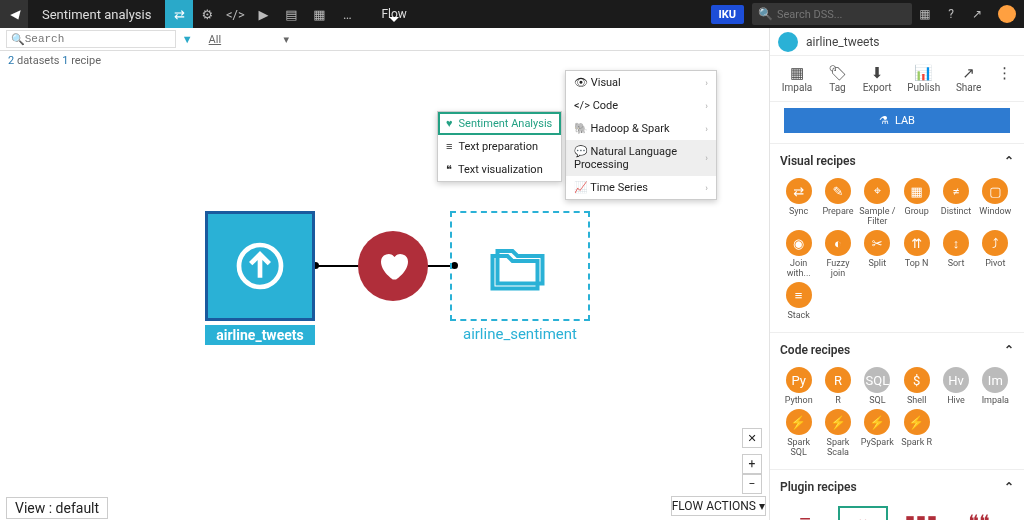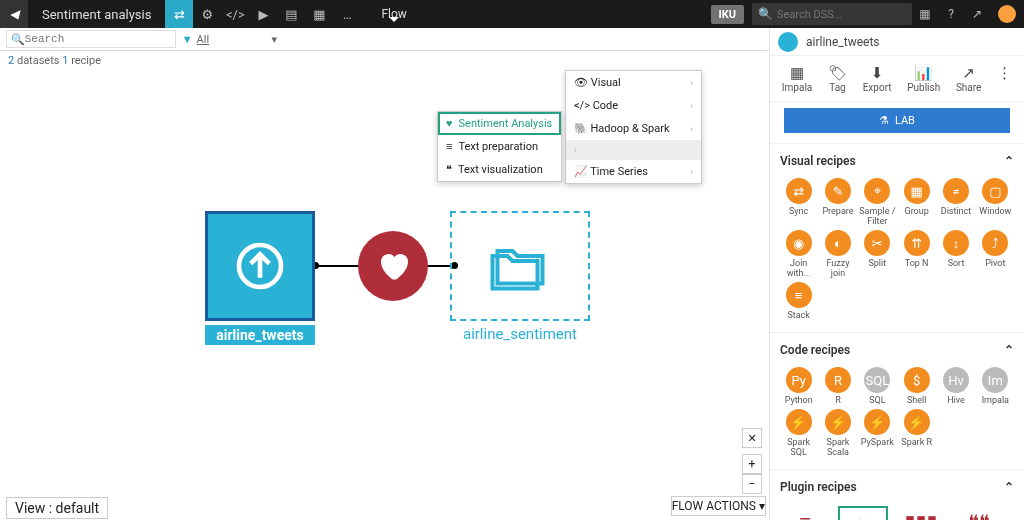--- a/index.html
+++ b/index.html
@@ -5,50 +5,50 @@
   * { box-sizing: border-box; margin:0; padding:0; font-family: -apple-system, BlinkMacSystemFont, "Segoe UI", Roboto, sans-serif; }
   body { width:1024px; height:520px; overflow:hidden; background:#fff; font-size:12px; color:#222; }
   .topbar { height:28px; background:#1b1b1b; display:flex; align-items:center; color:#ddd; }
   .topbar .logo { width:28px; height:28px; background:#333; display:flex; align-items:center; justify-content:center; color:#fff; font-style:italic; }
   .topbar .proj { padding:0 14px; font-size:13px; }
   .topbar .iconbtn { width:28px; height:28px; display:flex; align-items:center; justify-content:center; color:#bbb; font-size:13px; cursor:pointer; }
   .topbar .iconbtn.active { background:#2aa9c9; color:#fff; }
   .topbar .flowlbl { margin-left:20px; font-size:12px; position:relative; }
   .topbar .flowlbl:after { content:""; position:absolute; left:50%; bottom:-6px; transform:translateX(-50%); border:5px solid transparent; border-top-color:#fff; }
   .topbar .spacer { flex:1; }
-  .topbar .iku { background:#737373; color:#fff; font-weight:bold; padding:3px 8px; font-size:11px; border-radius:2px; margin-right:8px; }
+  .topbar .iku { background:#1d4ed8; color:#fff; font-weight:bold; padding:3px 8px; font-size:11px; border-radius:2px; margin-right:8px; }
   .topbar .search { background:#363636; display:flex; align-items:center; height:22px; width:160px; border-radius:2px; padding:0 6px; color:#999; }
   .topbar .search input { background:transparent; border:none; outline:none; color:#ddd; font-size:11px; flex:1; margin-left:4px; }
   .topbar .rbtn { width:26px; height:28px; display:flex; align-items:center; justify-content:center; color:#bbb; cursor:pointer; }
   .topbar .avatar { width:18px; height:18px; border-radius:50%; background:#ffa040; margin:0 8px; }
   .secbar { height:23px; border-bottom:1px solid #ddd; display:flex; align-items:center; padding:0 6px; font-size:11px; color:#666; }
   .secbar .sbox { flex:0 0 150px; display:flex; align-items:center; border:1px solid #ddd; height:18px; padding:0 4px; }
   .secbar .sbox input { border:none; outline:none; flex:1; font-size:11px;font-family:Liberation Mono, monospace; }
   .secbar .filter { margin-left:6px; color:#2aa9c9; }
-  .secbar .allsel { margin-left:4px; width:75px;text-decoration:underline; }
+  .secbar .allsel { margin-left:16px; width:75px;text-decoration:underline; }
   .secbar .actions { margin-left:auto; display:flex; gap:4px; }
   .secbar .pill { border:1px solid #ccc; padding:1px 6px; font-size:10px; cursor:pointer; color:#555; }
   .crumb { position:absolute; left:8px; top:54px; font-size:11px; color:#666; }
   .crumb a { color:#2a7ab0; text-decoration:none; }
   .main { position:absolute; top:51px; left:0; right:255px; bottom:0; }
   .ds-in { position:absolute; left:205px; top:160px; width:110px; }
   .ds-in .sq { width:110px; height:110px; background:#2ab1d6; border:3px solid #1a5a9e; display:flex; align-items:center; justify-content:center; }
   .ds-in .lbl { margin-top:4px; text-align:center; background:#2ab1d6; color:#fff; font-weight:bold; font-size:14px; padding:2px 4px; }
   .recipe { position:absolute; left:358px; top:180px; width:70px; height:70px; border-radius:50%; background:#b02e3a; display:flex; align-items:center; justify-content:center; }
   .recipe svg { width:36px; height:36px; fill:#fff; }
   .ds-out { position:absolute; left:450px; top:160px; width:140px; }
   .ds-out .sq { width:140px; height:110px; border:2px dashed #2ab1d6; display:flex; align-items:center; justify-content:center; color:#2ab1d6; }
   .ds-out .lbl { margin-top:4px; text-align:center; color:#2ab1d6; font-size:15px; }
   .edge { position:absolute; left:315px; top:214px; height:2px; width:140px; background:#000; }
   .edge:before, .edge:after { content:""; position:absolute; width:7px; height:7px; background:#000; border-radius:50%; top:-3px; }
   .edge:before { left:-3px; } .edge:after { right:-3px; }
   .submenu { position:absolute; left:437px; top:60px; width:125px; background:#fff; border:1px solid #ccc; box-shadow:0 2px 6px rgba(0,0,0,.2); }
   .submenu .row { padding:5px 8px; font-size:11px; display:flex; align-items:center; gap:6px; cursor:pointer; }
   .submenu .row.active { border:2px solid #24a184; color:#24a184; padding:3px 6px; }
-  .menu2 { position:absolute; left:565px; top:19px; width:137px; background:#fff; border:1px solid #ccc; box-shadow:0 2px 6px rgba(0,0,0,.2); }
+  .menu2 { position:absolute; left:565px; top:19px; width:152px; background:#fff; border:1px solid #ccc; box-shadow:0 2px 6px rgba(0,0,0,.2); }
   .menu2 .row { padding:5px 8px; font-size:11px; display:flex; align-items:center; gap:6px; cursor:pointer; justify-content:space-between; }
   .menu2 .row .car { color:#aaa; font-size:9px; }
   .menu2 .row.hov { background:#eee; }
   .rpanel { position:absolute; right:0; top:28px; bottom:0; width:255px; border-left:1px solid #e3e3e3; overflow-y:auto; background:#fff; }
   .rhead { height:28px; display:flex; align-items:center; padding:0 8px; gap:8px; border-bottom:1px solid #eee; }
   .rhead .ric { width:20px; height:20px; border-radius:50%; background:#2ab1d6; }
   .rhead .rtit { font-size:12px; color:#444; }
   .toolrow { display:flex; justify-content:space-around; padding:8px 4px; border-bottom:1px solid #eee; font-size:10px; color:#555; }
   .toolrow .t { text-align:center; cursor:pointer; }
   .toolrow .t .ic { font-size:15px; color:#444; display:block; }
@@ -144,20 +144,21 @@
       </div>
     <div class="row">
         <span>&lt;/&gt; <span>Code</span></span>
         <span class="car">›</span>
       </div>
     <div class="row">
         <span>🐘 <span>Hadoop &amp; Spark</span></span>
         <span class="car">›</span>
       </div>
     <div class="row hov">
+        <span>💬 <span>Natural Language Processing</span></span>
         <span class="car">›</span>
       </div>
     <div class="row">
         <span>📈 <span>Time Series</span></span>
         <span class="car">›</span>
       </div>
   </div>
   <div class="submenu">
     <div class="row active">♥ <span>Sentiment Analysis</span></div>
     <div class="row">≡ <span>Text preparation</span></div>

